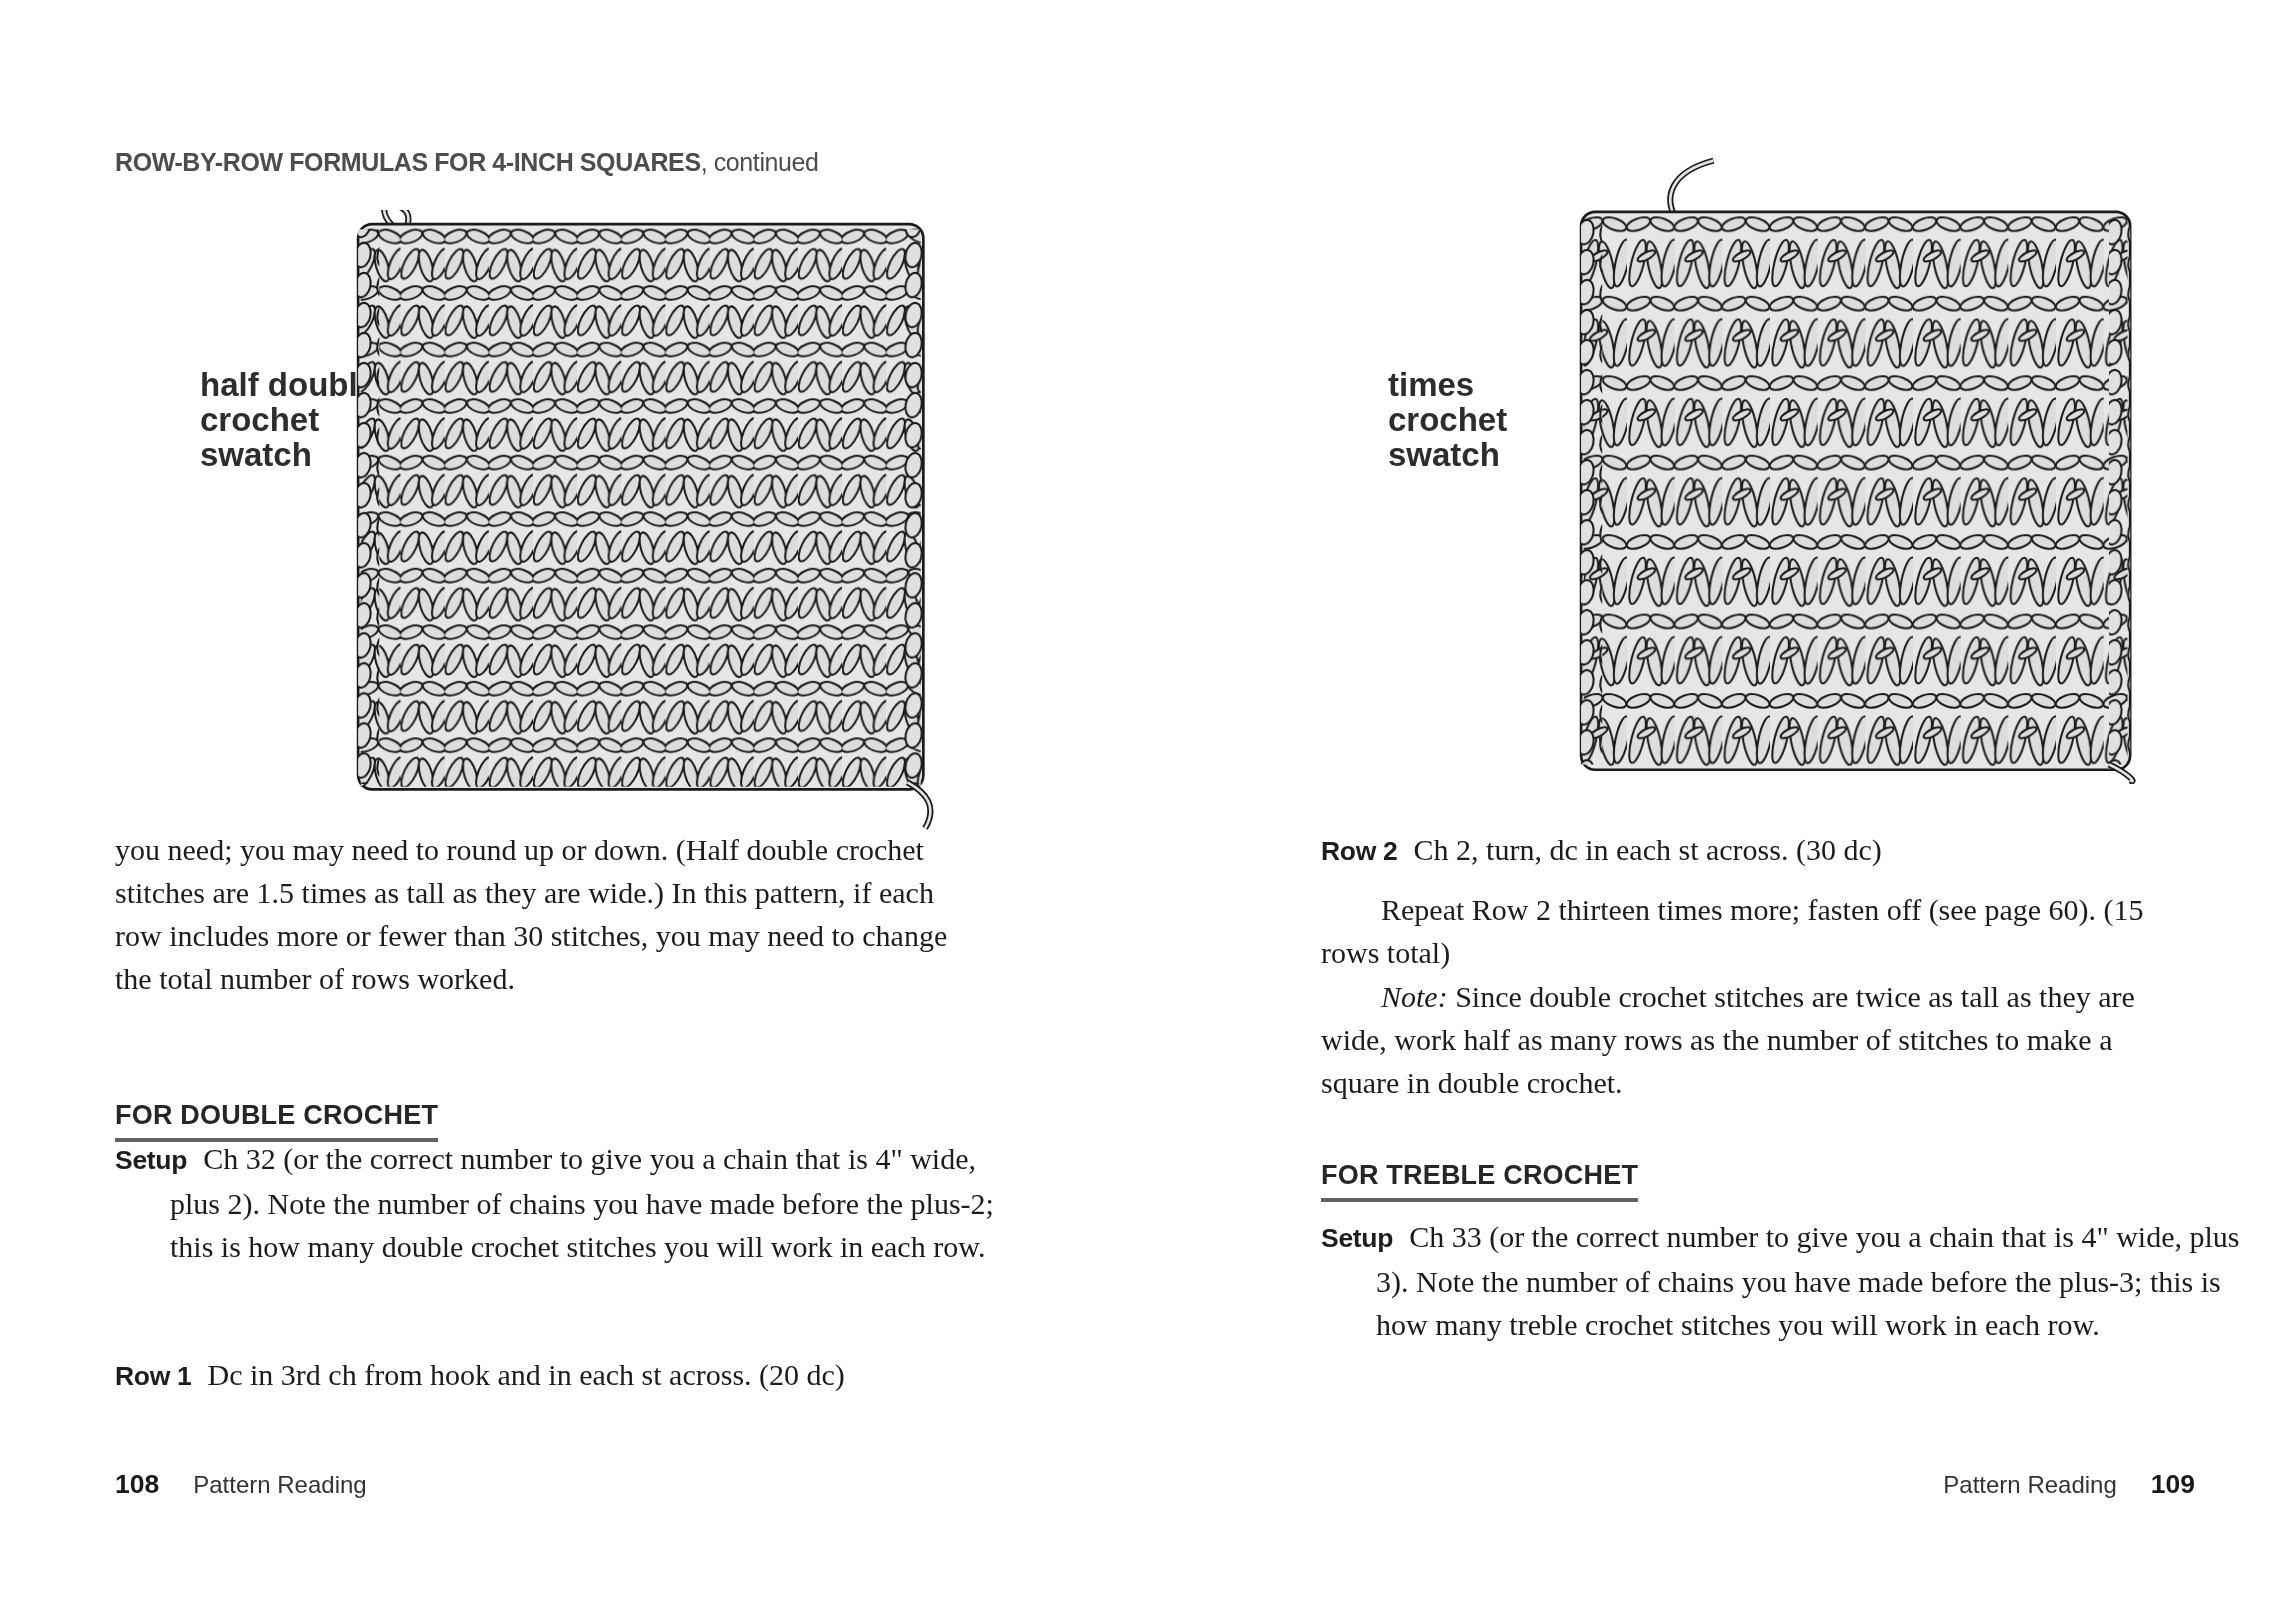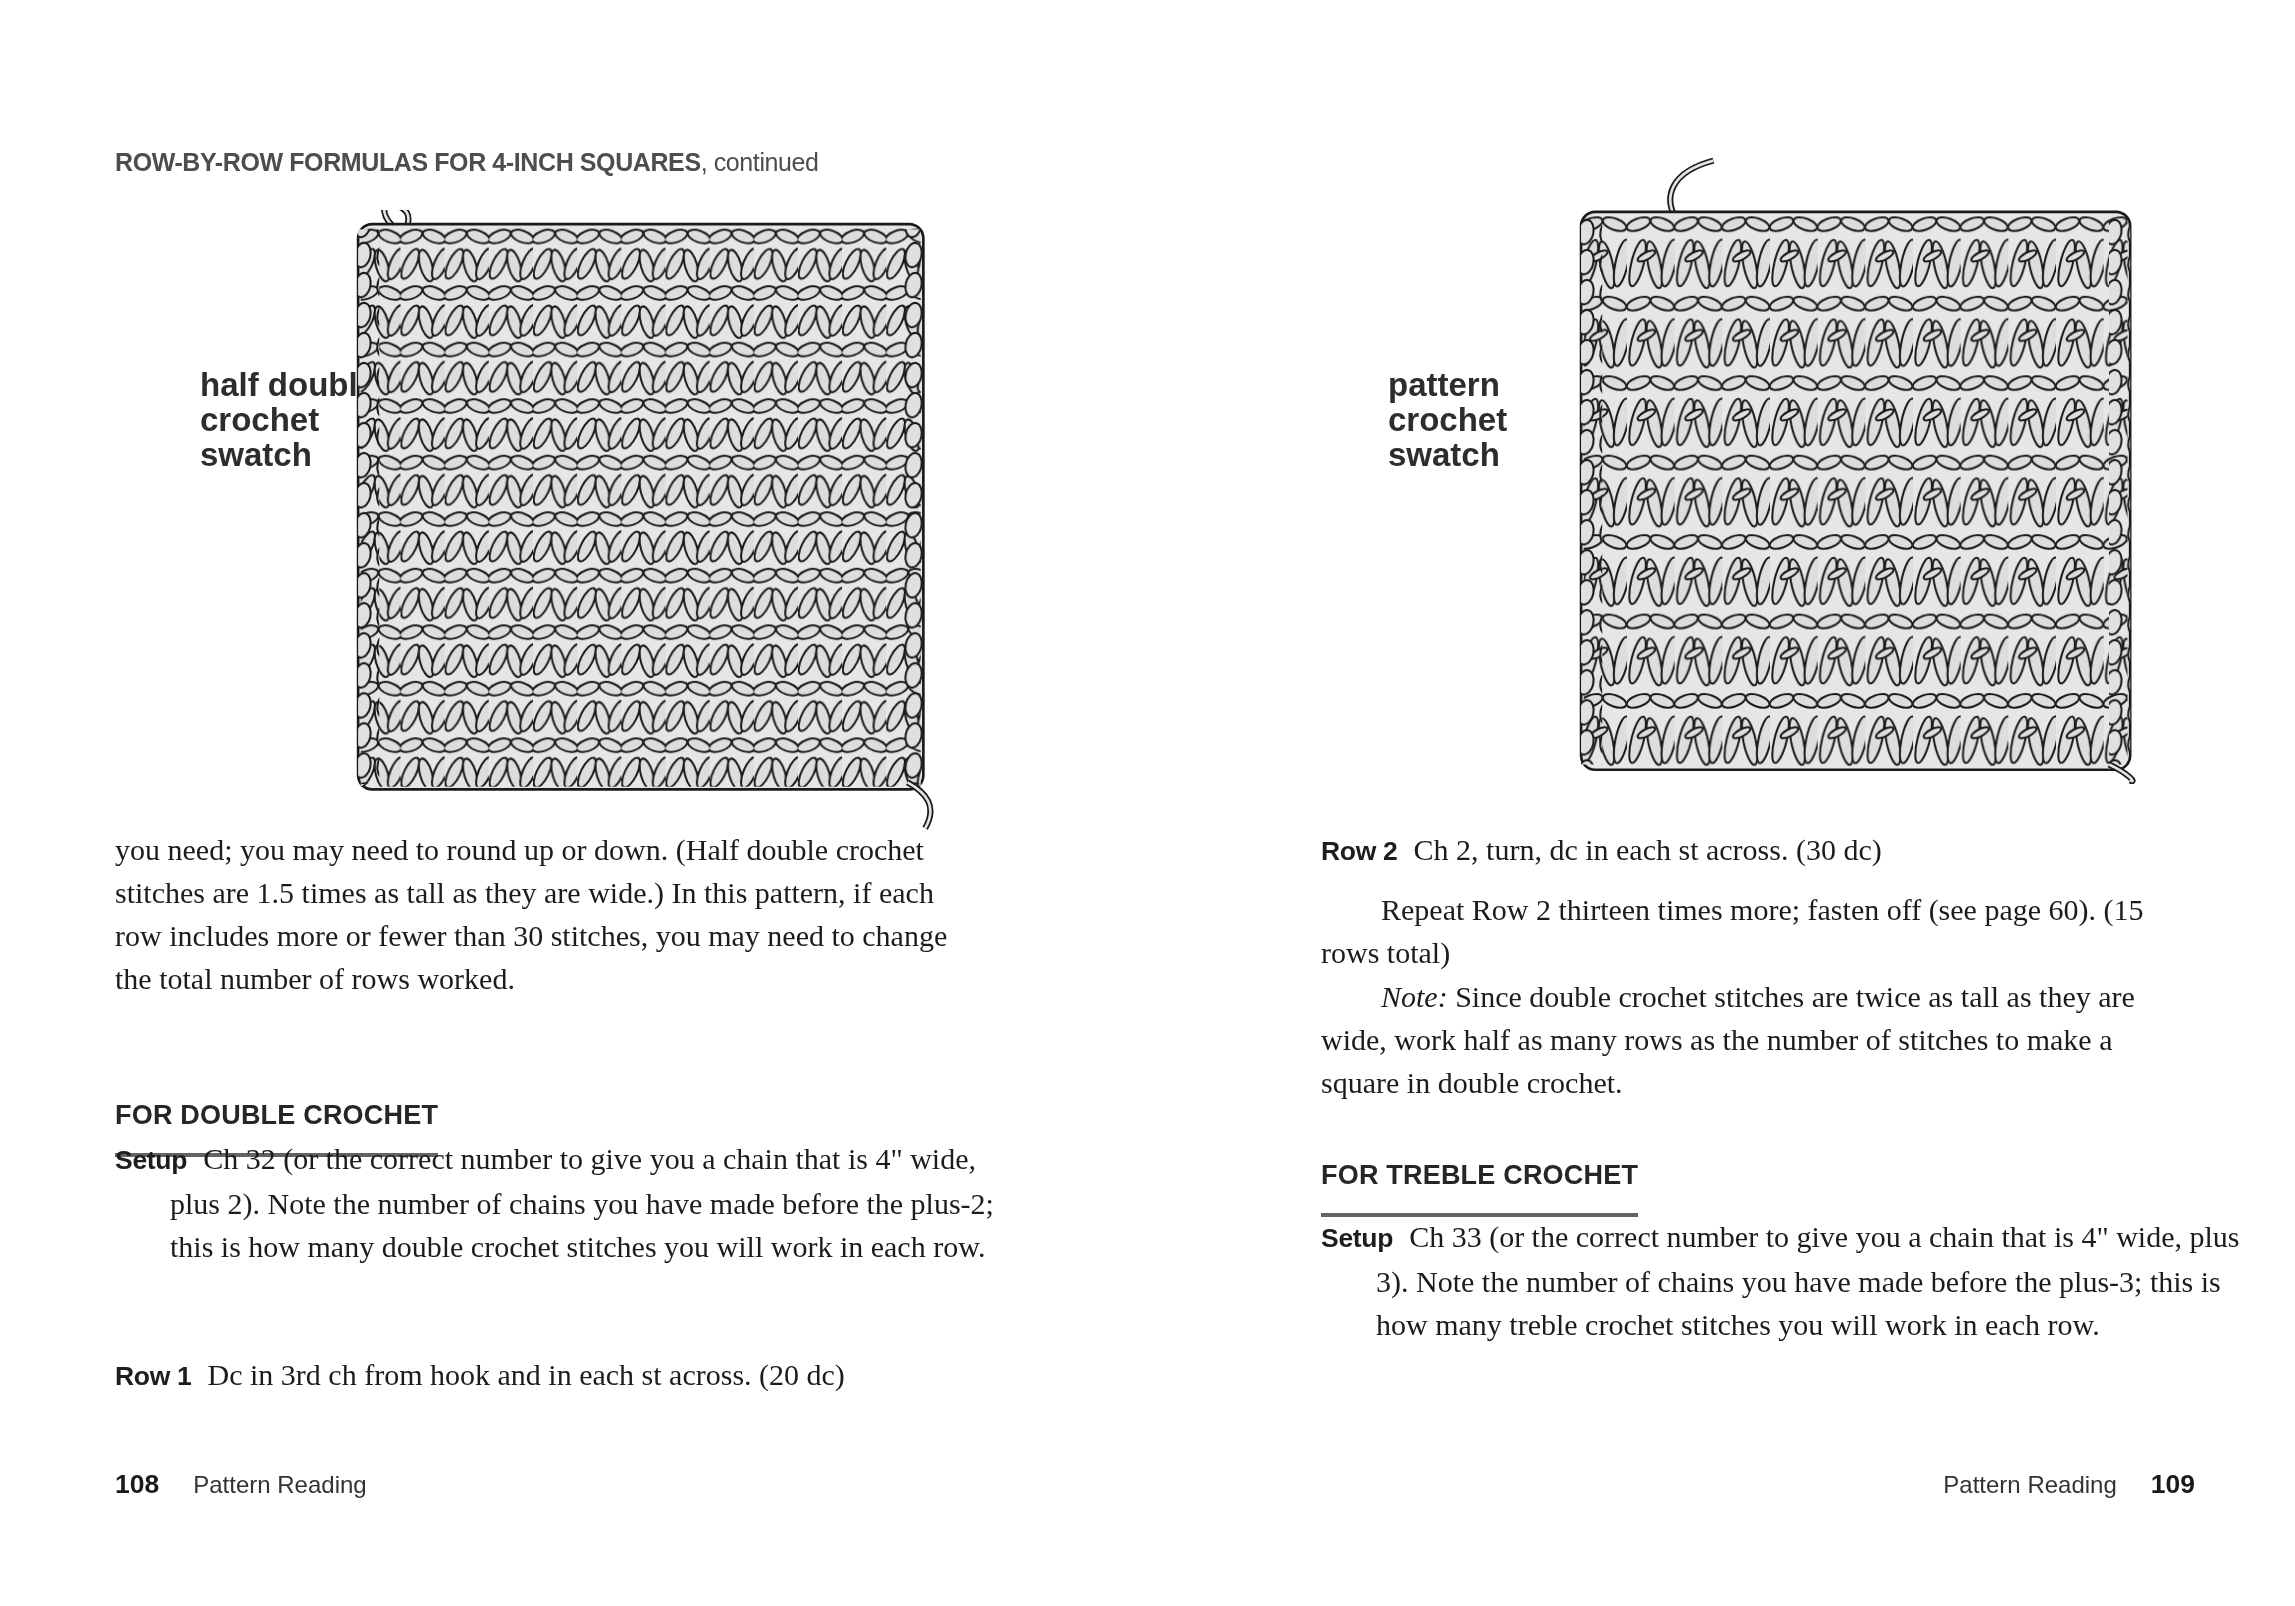--- a/index.html
+++ b/index.html
@@ -29,21 +29,21 @@
   #swatch-right{left:1574px;top:157px;}
   
   .body-p{
     font-size:30px;line-height:43px;color:#1c1c1c;margin:0;
   }
   #intro-left{left:115px;top:828px;width:848px;}
   
   .sect{
     font-family:"Liberation Sans", sans-serif;font-weight:700;
     font-size:27px;letter-spacing:0.2px;color:#262626;
-    border-bottom:4.4px solid #636363;padding-bottom:22px;display:inline-block;
+    border-bottom:4.4px solid #636363;padding-bottom:7px;display:inline-block;
     margin:0;
   }
   #sect-left{left:115px;top:1100px;}
   #sect-right{left:1321px;top:1160px;}
   
   .hang{padding-left:55px;text-indent:-55px;}
   .blab{
     font-family:"Liberation Sans", sans-serif;font-weight:700;
     font-size:26.5px;letter-spacing:-0.3px;color:#1e1e1e;padding-right:16px;
   }
@@ -106,21 +106,21 @@
     <rect x="624" y="22" width="24" height="628" fill="url(#edgeTileL)"></rect>
   </g>
 
   <g>
     <path d="M630,648 C652,660 664,676 650,700" fill="none" stroke="#1a1a1a" stroke-width="7"></path>
     <path d="M630,648 C652,660 664,676 650,700" fill="none" stroke="#e2e2e2" stroke-width="3"></path>
   </g>
 </svg>
 
 <div class="abs swatch-label" id="label-right">
-  <div>pattern</div>
+  <div>times</div>
   <div>crochet</div>
   <div>swatch</div>
 </div>
 
 <svg class="abs" id="swatch-right" width="565" height="627" viewBox="0 0 640 710">
   <defs>
     <pattern id="dcTile" width="54" height="90" patternUnits="userSpaceOnUse" patternTransform="translate(6,66)">
       <g fill="#dddddd" stroke="#1a1a1a" stroke-width="2.3">
         <ellipse cx="13" cy="10" rx="14" ry="6.5" transform="rotate(-20 13 10)"></ellipse>
         <ellipse cx="40" cy="10" rx="14" ry="6.5" transform="rotate(20 40 10)"></ellipse>

